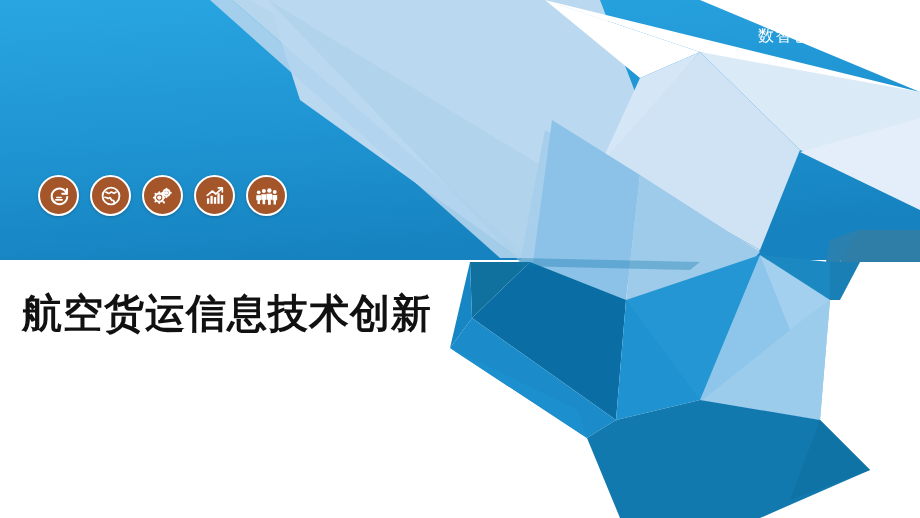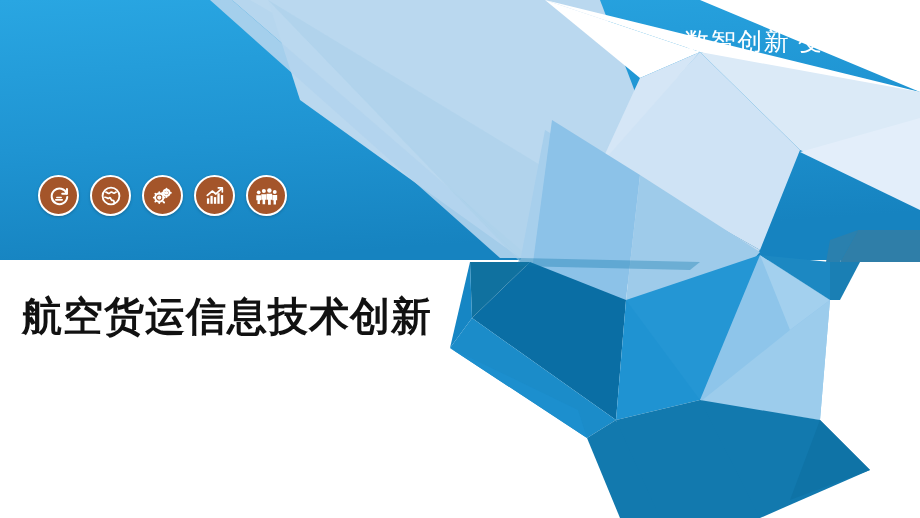--- a/index.html
+++ b/index.html
@@ -23,22 +23,22 @@
     left: 0; top: 0;
     width: 920px;
     height: 518px;
     display: block;
   }
   
   #tagline {
     position: absolute;
     right: 16px;
     top: 26px;
-    font-family: Liberation Serif, serif;
-    font-size: 25px;
+    font-family: Liberation Sans, sans-serif;
+    font-size: 16px;
     letter-spacing: 1.5px;
     color: #ffffff;
     white-space: nowrap;
     line-height: 1.25;
   }
   
   #icon-row {
     position: absolute;
     left: 38px;
     top: 175px;
@@ -57,21 +57,21 @@
     align-items: center;
     justify-content: center;
     box-sizing: border-box;
   }
   .icon-badge svg { display: block; }
   
   #main-title {
     position: absolute;
     left: 22px;
     top: 295px;
-    font-family: Liberation Serif, serif;
+    font-family: Liberation Mono, monospace;
     font-weight: bold;
     font-size: 40px;
     letter-spacing: 1px;
     color: #111111;
     white-space: nowrap;
     line-height: 1.1;
   }
 </style>
 </head>
 <body>

